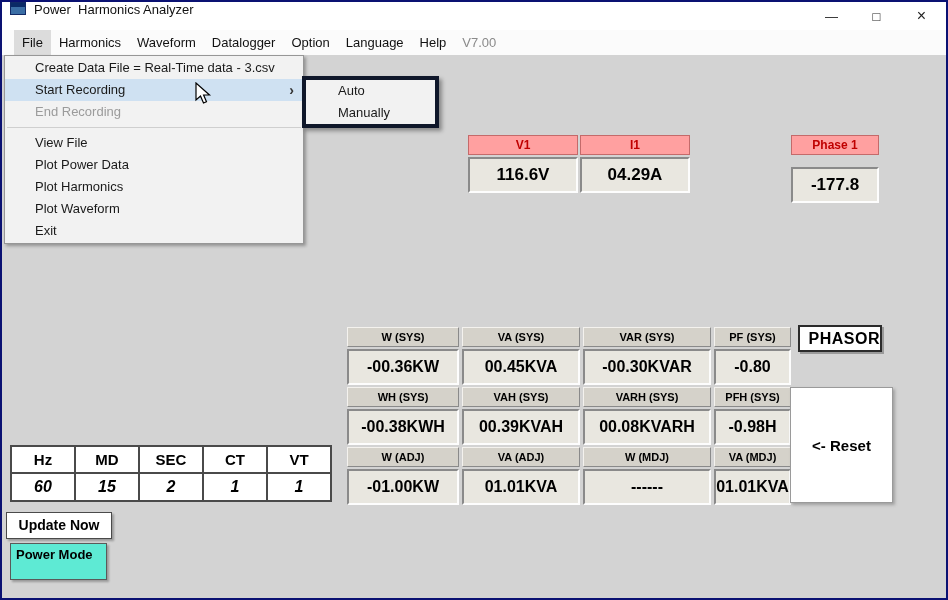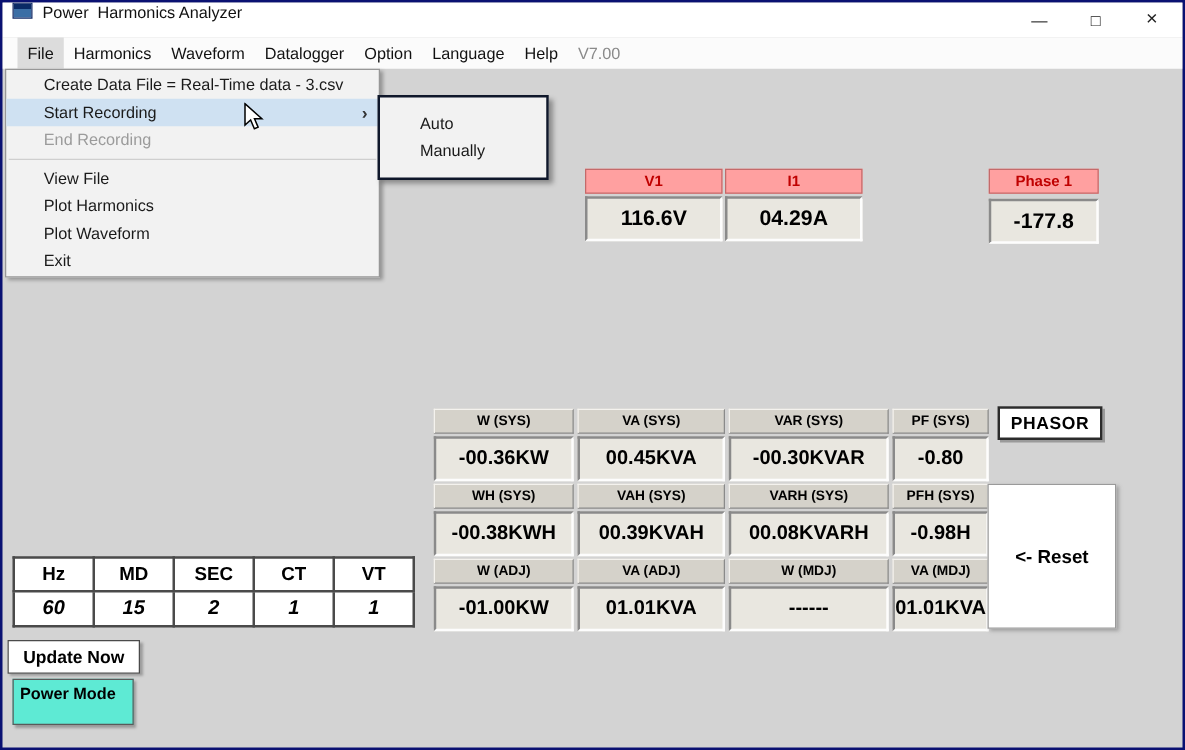--- a/index.html
+++ b/index.html
@@ -24,43 +24,43 @@
   .menu-item.version { color:#8a8a8a; }
   
   .dropdown { position:absolute; left:2px; top:53px; width:300px; background:#f2f2f2;
     border:1px solid #979797; box-shadow:2px 2px 3px rgba(0,0,0,0.3); z-index:5; padding:1px 0; }
   .dd-item { height:22px; line-height:22px; padding-left:30px; font-size:13px; color:#1a1a1a; position:relative; white-space:nowrap; }
   .dd-item.highlight { background:#cfe1f2; }
   .dd-item.disabled { color:#9b9b9b; }
   .dd-sep { height:1px; background:#cfcfcf; margin:4px 2px; }
   .dd-arrow { position:absolute; right:9px; top:0; font-size:14px; font-weight:bold; color:#333; }
   .submenu { position:absolute; left:300px; top:74px; width:137px; background:#f2f2f2;
-    border:2px solid #0f172a; box-shadow:3px 3px 4px rgba(0,0,0,0.35); z-index:6; padding:10px 0; }
+    border:4px solid #0f172a; box-shadow:3px 3px 4px rgba(0,0,0,0.35); z-index:6; padding:0 0; }
   .submenu .dd-item { padding-left:32px; }
   .cursor { position:absolute; left:193px; top:80px; z-index:10; }
   
   .pink-head { background:#ffa0a0; border:1px solid #c46a6a; color:#c00000; font-weight:bold;
     font-size:12px; text-align:center; height:20px; line-height:18px; }
   .lcd { background:#e9e7e0; border:2px solid; border-color:#8a8a8a #fdfdfd #fdfdfd #8a8a8a;
     font-weight:bold; font-size:17px; color:#000; text-align:center; height:36px; line-height:31px; white-space:nowrap; }
   .vi-meter { position:absolute; left:466px; top:133px; display:grid;
     grid-template-columns:110px 110px; grid-template-rows:20px 36px; gap:2px; }
   .phase-meter { position:absolute; left:789px; top:133px; display:grid;
-    grid-template-columns:88px; grid-template-rows:20px 36px; gap:4px;border-radius:8px; }
+    grid-template-columns:88px; grid-template-rows:20px 36px; gap:12px;border-radius:8px; }
   
   .power-grid { position:absolute; left:345px; top:325px; display:grid;
     grid-template-columns:112px 118px 128px 77px;
     grid-template-rows:20px 36px 20px 36px 20px 36px; gap:2px 3px; }
   .ghead { background:#d5d2ca; border:1px solid; border-color:#f4f2ee #8a8a8a #8a8a8a #f4f2ee;
     font-weight:bold; font-size:11px; text-align:center; height:20px; line-height:18px; }
   .power-grid .lcd { font-size:16px; }
   
   .phasor-btn { position:absolute; left:796px; top:323px; width:84px; height:27px; background:#fff;
-    border:2px solid #2b2b2b; box-shadow:2px 2px 0 #9a9a9a; font-weight:bold; font-size:14px;
-    text-align:center; line-height:23px; letter-spacing:0.5px; }
+    border:2px solid #2b2b2b; box-shadow:2px 2px 0 #9a9a9a; font-weight:bold; font-size:16px;
+    text-align:right; line-height:23px; letter-spacing:0.5px; }
   .reset-btn { position:absolute; left:788px; top:385px; width:103px; height:116px; background:#fff;
     border:1px solid #9a9a9a; box-shadow:2px 2px 3px #a0a0a0; font-weight:bold; font-size:15px;
     display:flex; align-items:center; justify-content:center; }
   .update-btn { position:absolute; left:4px; top:510px; width:106px; height:27px; background:#fff;
     border:1px solid #4a4a4a; box-shadow:2px 2px 2px #9a9a9a; font-weight:bold; font-size:14px;
     text-align:center; line-height:25px; }
   .power-mode { position:absolute; left:8px; top:541px; width:97px; height:37px; background:#5eead4;
     border:1px solid #5a5a5a; box-shadow:2px 2px 2px #9a9a9a; font-weight:bold; font-size:13px;
     padding:3px 0 0 5px; }
   
@@ -163,20 +163,21 @@
 
   <div class="dropdown">
     <div class="dd-item">Create Data File = Real-Time data - 3.csv</div>
     <div class="dd-item highlight">
       <span>Start Recording</span>
       <span class="dd-arrow">›</span>
     </div>
     <div class="dd-item disabled">End Recording</div>
     <div class="dd-sep"></div>
     <div class="dd-item">View File</div>
+    <div class="dd-item">Plot Power Data</div>
     <div class="dd-item">Plot Harmonics</div>
     <div class="dd-item">Plot Waveform</div>
     <div class="dd-item">Exit</div>
   </div>
 
   <div class="submenu">
     <div class="dd-item">Auto</div>
     <div class="dd-item">Manually</div>
   </div>
 

